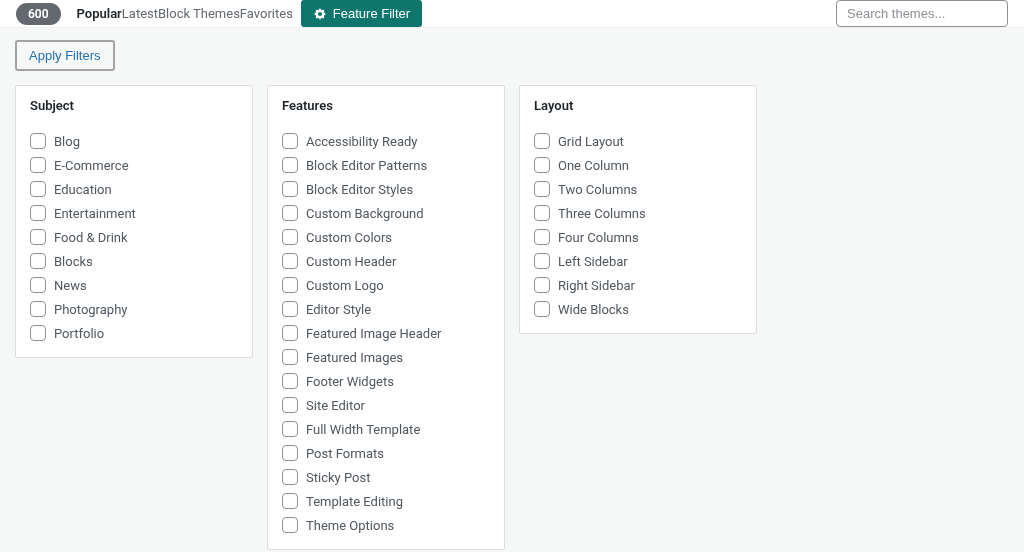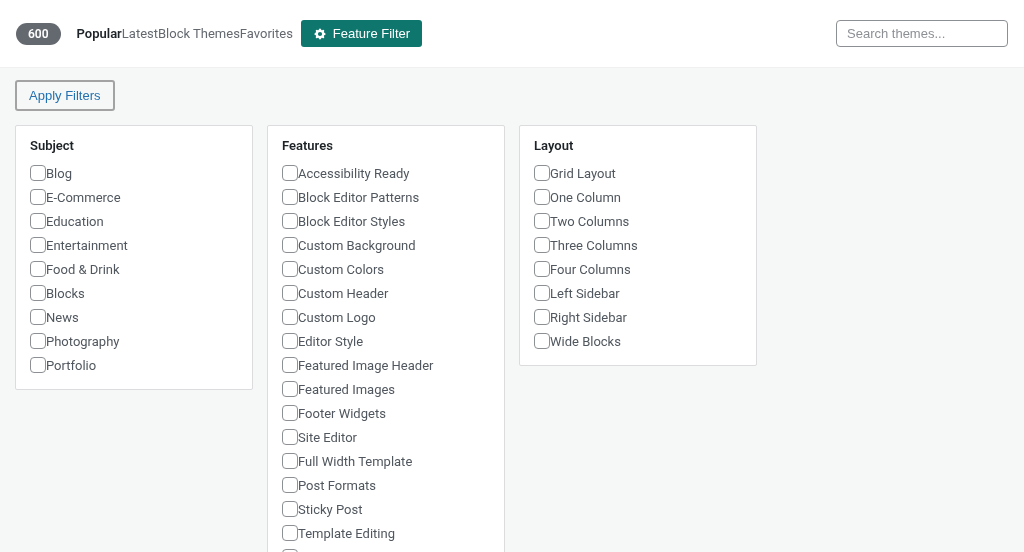--- a/index.html
+++ b/index.html
@@ -5,21 +5,21 @@
     * { box-sizing: border-box; margin: 0; padding: 0; }
     body {
       font-family: -apple-system, BlinkMacSystemFont, "Segoe UI", Roboto, sans-serif;
       font-size: 13px;
       color: #1d2327;
       background: #fff;
     }
     .topbar {
       display: flex;
       align-items: center;
-      padding: 20px 16px;
+      padding: 0 16px;
       background: #fff;
       border-bottom: 1px solid #f0f0f1;
     }
     .count-badge {
       background: #646970;
       color: #fff;
       border-radius: 30px;
       padding: 4px 12px;
       font-size: 12px;
       font-weight: 600;
@@ -83,31 +83,32 @@
     .col {
       background: #fff;
       border: 1px solid #dcdcde;
       border-radius: 2px;
       padding: 12px 14px 16px 14px;
       width: 238px;
     }
     .col-title {
       font-weight: 600;
       font-size: 13px;
-      margin-bottom: 12px;
+      margin-bottom: 20px;
       color: #1d2327;
     }
     .cb-list {
       display: flex;
       flex-direction: column;
       gap: 8px;
     }
     .cb-item {
       display: flex;
       align-items: center;
+      gap: 8px;
       cursor: pointer;
       font-size: 13px;
       color: #50575e;
     }
     .cb-box {
       width: 16px;
       height: 16px;
       border: 1px solid #8c8f94;
       border-radius: 4px;
       background: #fff;

